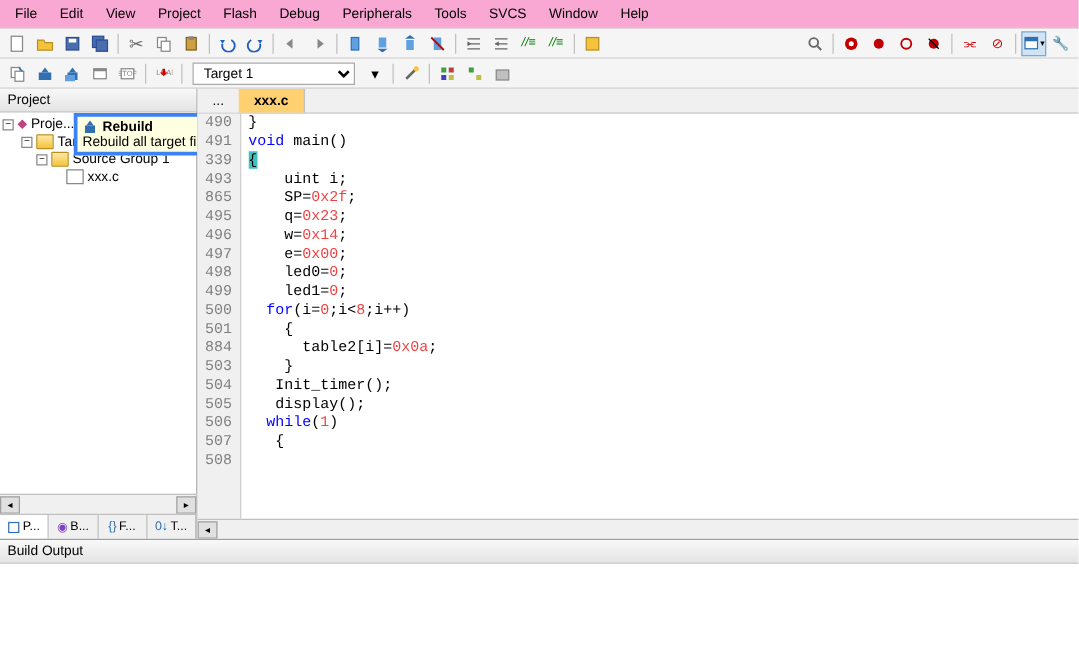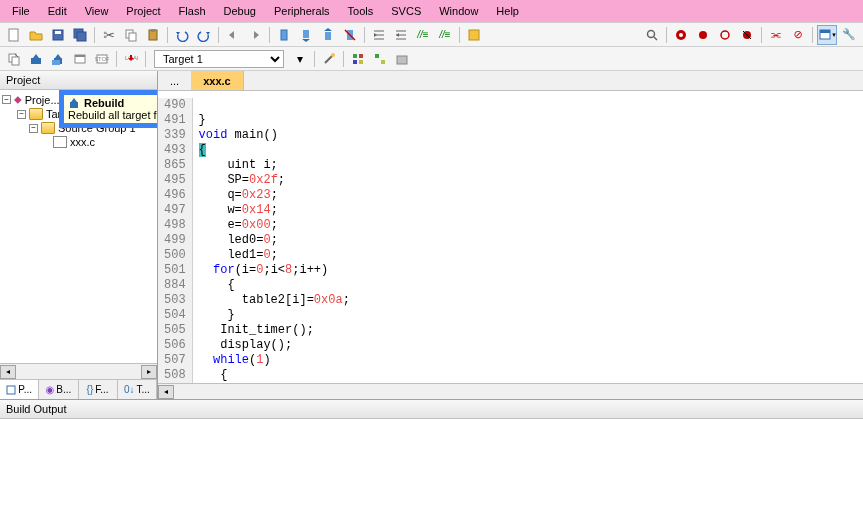--- a/index.html
+++ b/index.html
@@ -14,39 +14,39 @@
 .project-panel { width: 158px; display: flex; flex-direction: column; border-right: 1px solid #a0a0a0; background: #fff; }
 .panel-title { background: linear-gradient(#f8f8f8,#e4e4e4); border-bottom: 1px solid #c0c0c0; padding: 3px 6px; font-size: 11px; }
 .tree { flex: 1; overflow: auto; padding: 2px; font-size: 11px; position: relative; }
 .tree-row { display: flex; align-items: center; gap: 3px; padding: 1px 0; cursor: default; white-space: nowrap; }
 .tree-indent { display: inline-block; }
 .tree-exp { width: 9px; height: 9px; border: 1px solid #888; display: inline-flex; align-items: center; justify-content: center; font-size: 8px; line-height: 1; text-align: center; background: #fff; cursor: pointer; }
 .tree-icon { width: 14px; height: 12px; display: inline-block; }
 .folder-y { background: linear-gradient(#ffe9a8,#f5c33b); border: 1px solid #b89020; border-radius: 1px; }
 .folder-o { background: linear-gradient(#ffe9a8,#f5c33b); border: 1px solid #b89020; border-radius: 1px; position: relative; }
 .file-ic { background: #fff; border: 1px solid #888; position: relative; }
-.tooltip { position: absolute; top: 0; left: 59px; background: #ffffe1; border: 5px solid #3b82f6; padding: 2px 4px; font-size: 11px; z-index: 10; white-space: nowrap; text-align: center; }
+.tooltip { position: absolute; top: 0; left: 59px; background: #ffffe1; border: 3px solid #3b82f6; padding: 2px 4px; font-size: 11px; z-index: 10; white-space: nowrap; text-align: center; }
 .tooltip .tt-head { display: flex; align-items: center; gap: 4px; font-weight: bold; }
 .proj-tabs { display: flex; border-top: 1px solid #c0c0c0; background: #f0f0f0; height: 20px; font-size: 10px; }
 .proj-tab { flex: 1; display: flex; align-items: center; justify-content: center; gap: 2px; border-right: 1px solid #c0c0c0; cursor: pointer; overflow: hidden; padding: 0 2px; }
 .proj-tab.active { background: #fff; }
 .editor-area { flex: 1; display: flex; flex-direction: column; overflow: hidden; }
 .file-tabs { display: flex; background: #f0f0f0; border-bottom: 1px solid #c0c0c0; height: 20px; }
 .file-tab { padding: 2px 12px; font-size: 11px; cursor: pointer; border-right: 1px solid #c0c0c0; display: flex; align-items: center; }
 .file-tab.active { background: #ffd070; font-weight: bold; }
 .file-tab.dim { background: #f0f0f0; border: none; }
-.code-pane { flex: 1; display: flex; overflow: auto; font-family: "Courier New", monospace; font-size: 12px; background: #fff; line-height: 15px; align-items: flex-end; }
+.code-pane { flex: 1; display: flex; overflow: auto; font-family: "Courier New", monospace; font-size: 12px; background: #fff; line-height: 15px; }
 .gutter { background: #f0f0f0; color: #808080; text-align: right; padding: 0 6px; border-right: 1px solid #d0d0d0; user-select: none; }
 .code-lines { padding: 0 6px; white-space: pre; }
 .kw { color: #0000ff; }
 .num { color: #ef4444; }
 .hl { background: #40c0c0; color: #000; }
 .h-scroll { height: 16px; background: #f0f0f0; border-top: 1px solid #c0c0c0; display: flex; align-items: center; }
 .h-scroll .arrow { width: 16px; height: 14px; background: #e0e0e0; border: 1px solid #a0a0a0; display: inline-flex; align-items: center; justify-content: center; font-size: 8px; cursor: pointer; }
-.build-panel { border-top: 1px solid #a0a0a0; display: flex; flex-direction: column; height: 128px; }
+.build-panel { border-top: 1px solid #a0a0a0; display: flex; flex-direction: column; height: 96px; }
 .build-out { flex: 1; overflow: auto; font-family: "Courier New", monospace; font-size: 12px; padding: 2px 4px; background: #fff; white-space: pre; line-height: 14px; }
 svg { display: block; }
 .ico-color { font-size: 14px; }
 </style>
 </head>
 <body>
 
 <div class="menubar" id="menubar">
     <span>File</span>
     <span>Edit</span>

